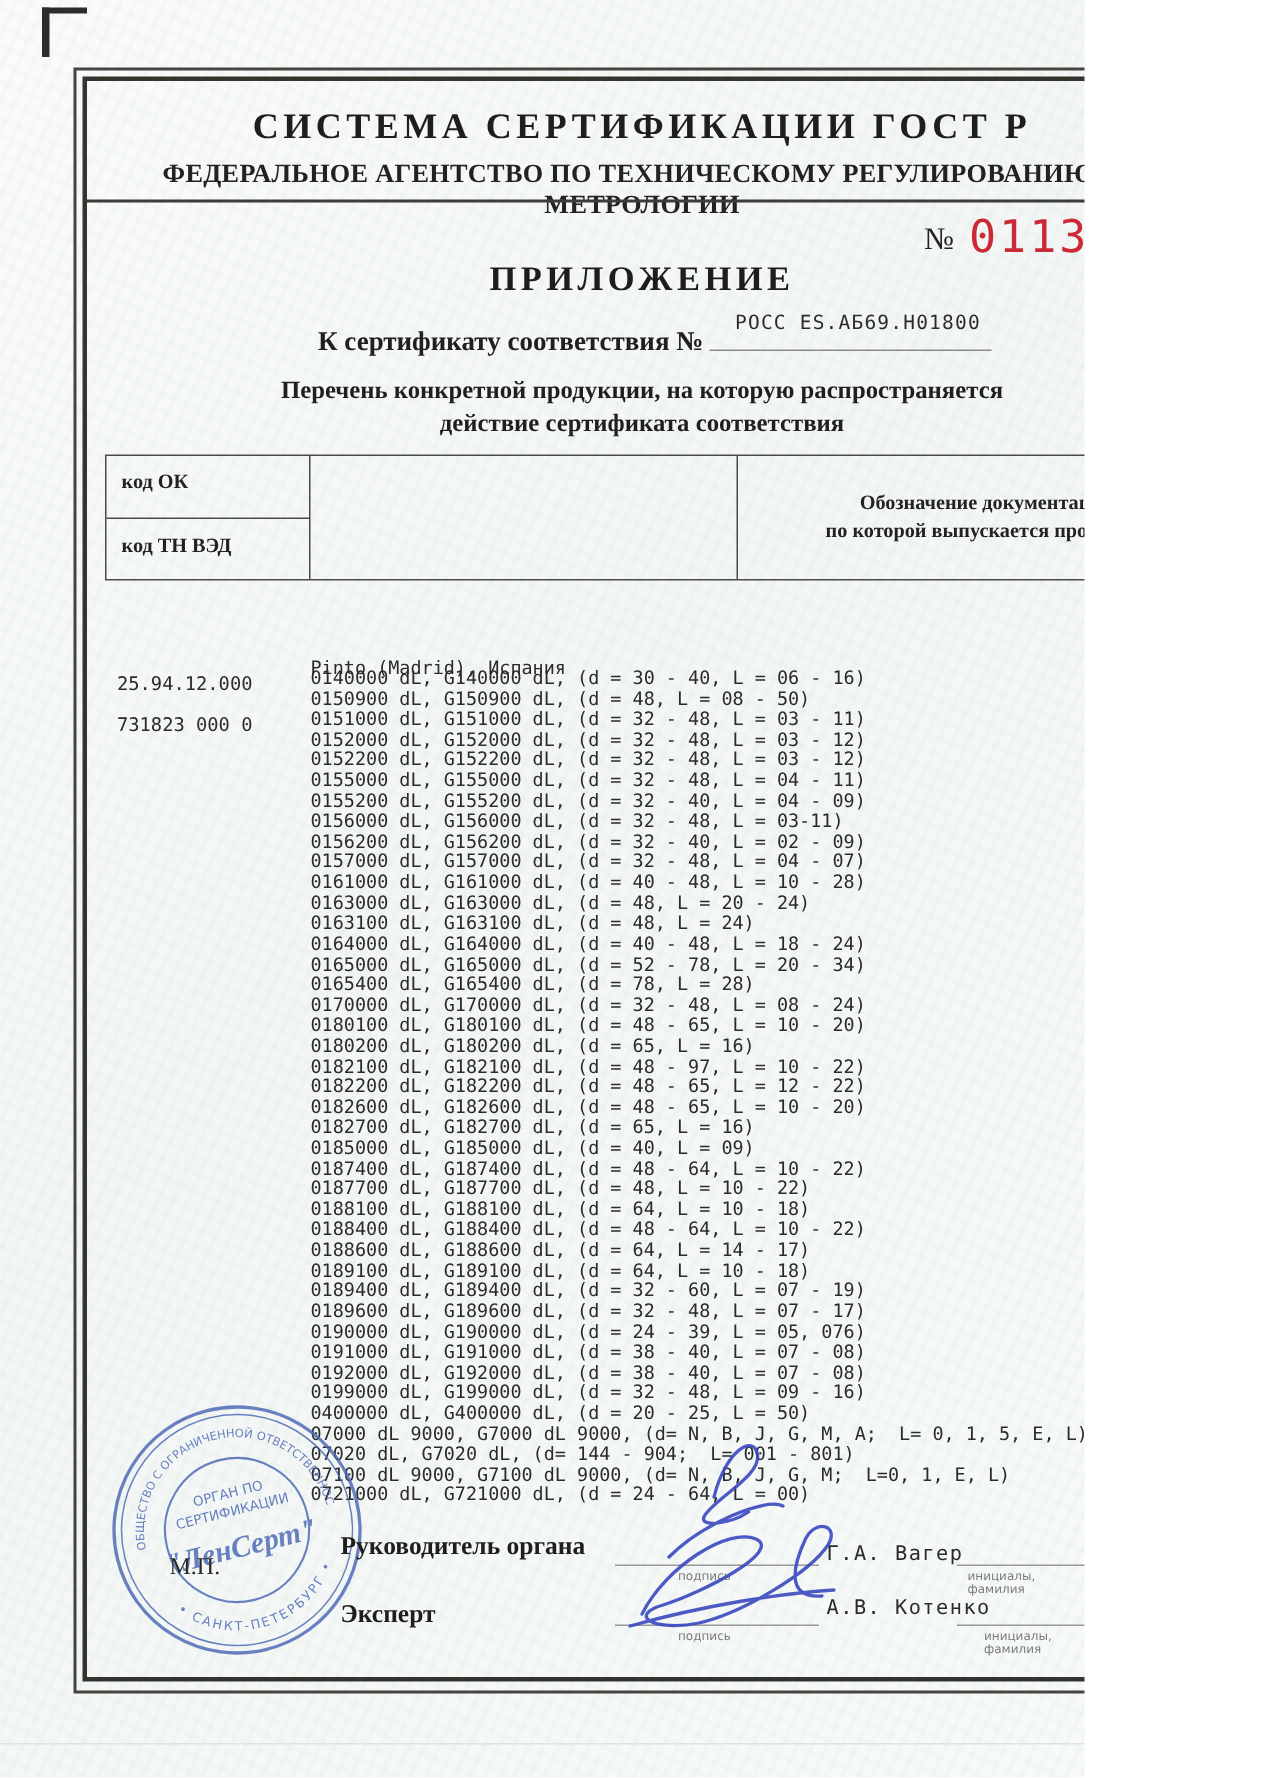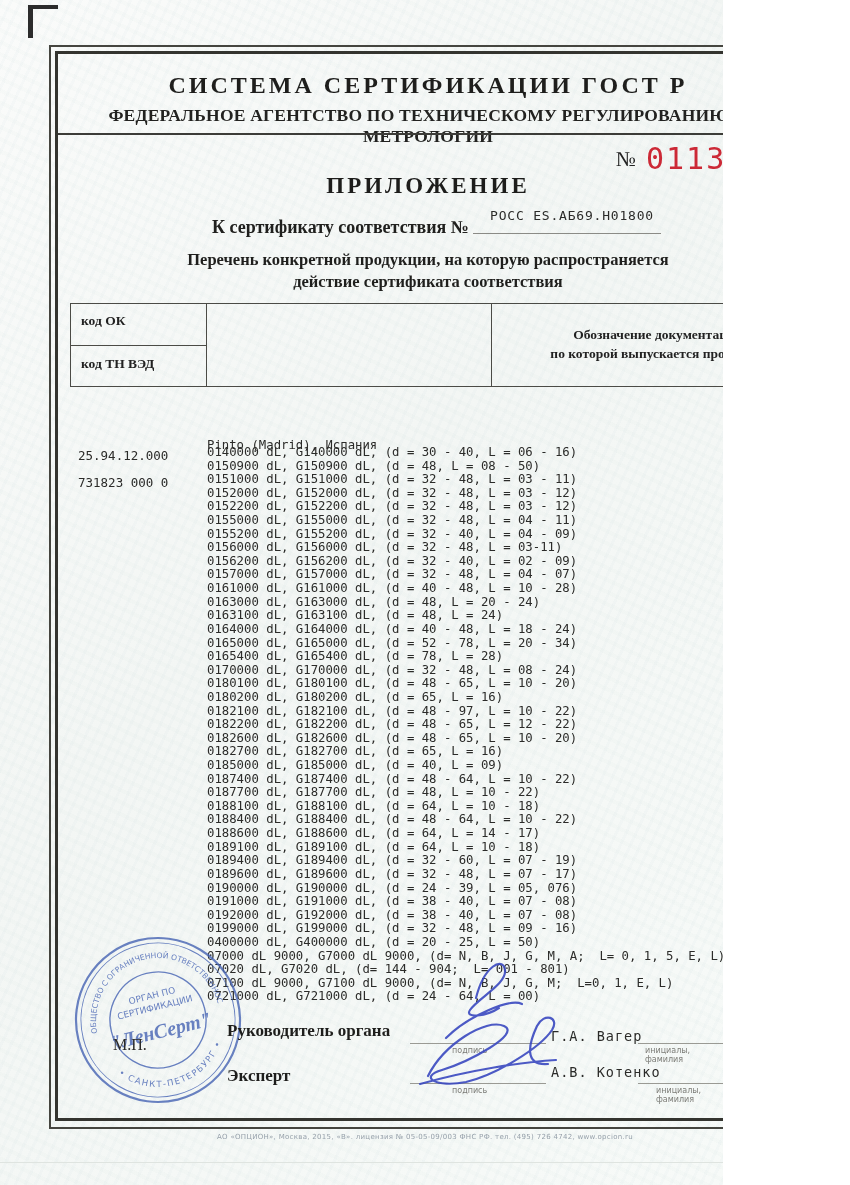--- a/index.html
+++ b/index.html
@@ -162,16 +162,15 @@
   <div class="sigline l2b"></div>
   <div class="cap cap-n2">инициалы, фамилия</div>
 
   <svg class="sig-overlay" width="850" height="1185" viewBox="0 0 850 1185">
     <g fill="none" stroke="#3a49c0" stroke-width="2.2" stroke-linecap="round" opacity="0.9">
       <path d="M 476,998 C 484,966 503,956 505,970 C 507,984 478,998 470,1010 C 464,1019 487,1016 499,1008 M 446,1038 C 468,1016 510,998 522,1004"></path>
       <path d="M 428,1076 C 444,1044 486,1018 504,1026 C 522,1034 468,1062 442,1070 C 418,1077 436,1088 466,1082 C 496,1075 540,1048 552,1030 C 560,1017 544,1012 537,1026 C 529,1043 523,1066 548,1064 M 420,1084 C 470,1070 522,1062 556,1060"></path>
     </g>
   </svg>
 
-  <div class="footer">АО «ОПЦИОН», Москва, 2015, «В».  лицензия № 05-05-09/003 ФНС РФ.  тел. (495) 726 4742, www.opcion.ru</div>
   <div class="scan-line"></div>
 
 </div>
 
 </body></html>

